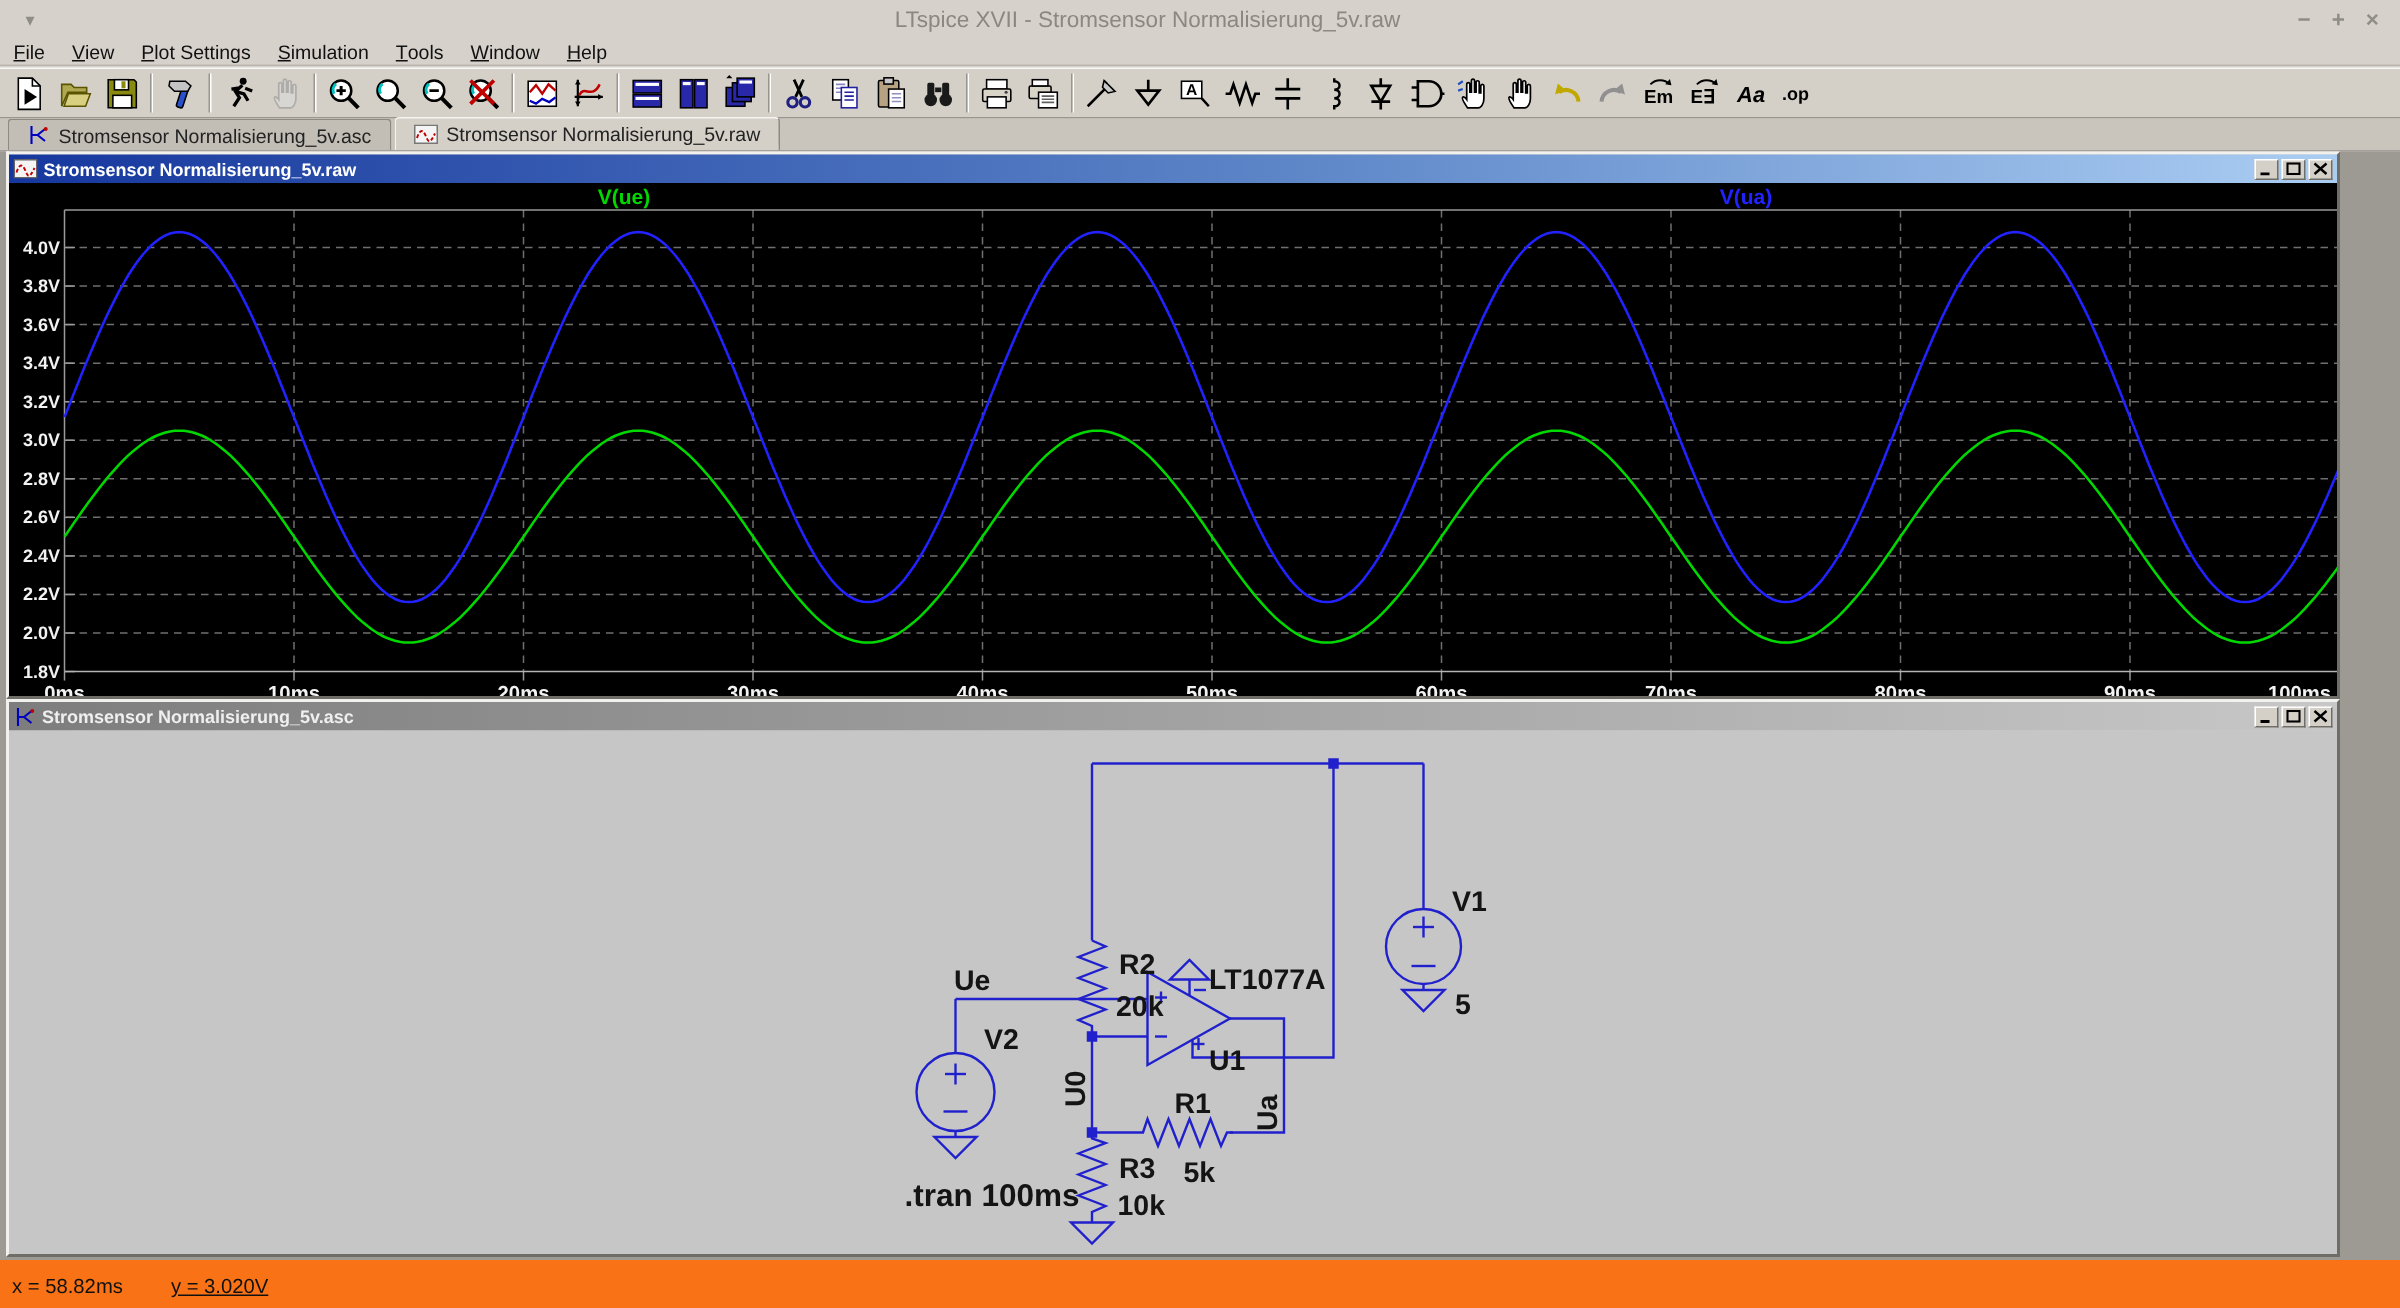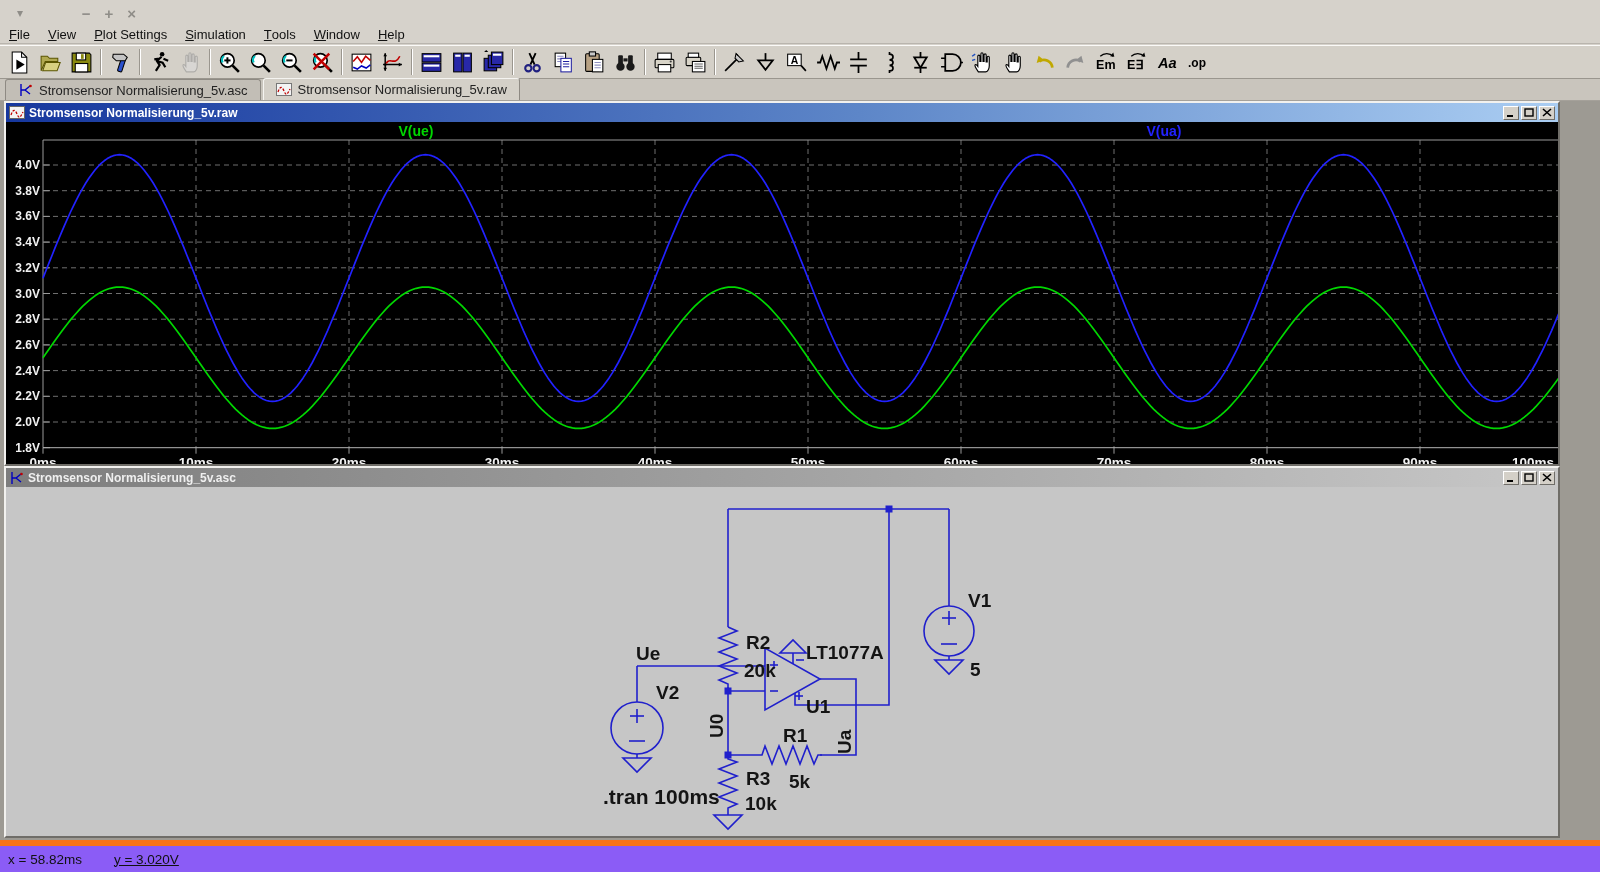--- a/index.html
+++ b/index.html
@@ -45,29 +45,30 @@
   
   .axlbl{fill:#f2f2f2;font-size:12px;font-weight:bold;}
   .xlbl{fill:#f2f2f2;font-size:13.5px;font-weight:bold;}
   .trlbl{font-size:14px;font-weight:bold;}
   
   .sch{stroke:#2020cc;fill:none;stroke-width:1.6px;}
   .schf{fill:#2020cc;stroke:none;}
   .slabel{font-size:19px;font-weight:bold;fill:#141414;}
   .sdir{font-size:21px;font-weight:bold;fill:#141414;}
   
-  .statusbar{position:absolute;left:0;top:840px;width:1600px;height:32px;background:#8b5cf6;
-    border-top:6px solid #f97316;display:flex;align-items:center;font-size:13.5px;color:#111;padding-left:8px;}
+  .statusbar{position:absolute;left:0;top:840px;width:1600px;height:32px;background:#f97316;
+    border-top:3px solid #f97316;display:flex;align-items:center;font-size:13.5px;color:#111;padding-left:8px;}
   .statusbar .sb-y{margin-left:32px;text-decoration:underline;}
 </style>
 </head>
 <body>
 
 <div class="titlebar">
   <div class="menu-arrow">▾</div>
+  <div class="wtitle">LTspice XVII - Stromsensor Normalisierung_5v.raw</div>
   <div class="wctrls">
     <span>−</span>
     <span>+</span>
     <span>×</span>
   </div>
 </div>
 
 <div class="menubar" id="menubar">
     <div class="menu-item"><u>F</u>ile</div>
     <div class="menu-item"><u>V</u>iew</div>

